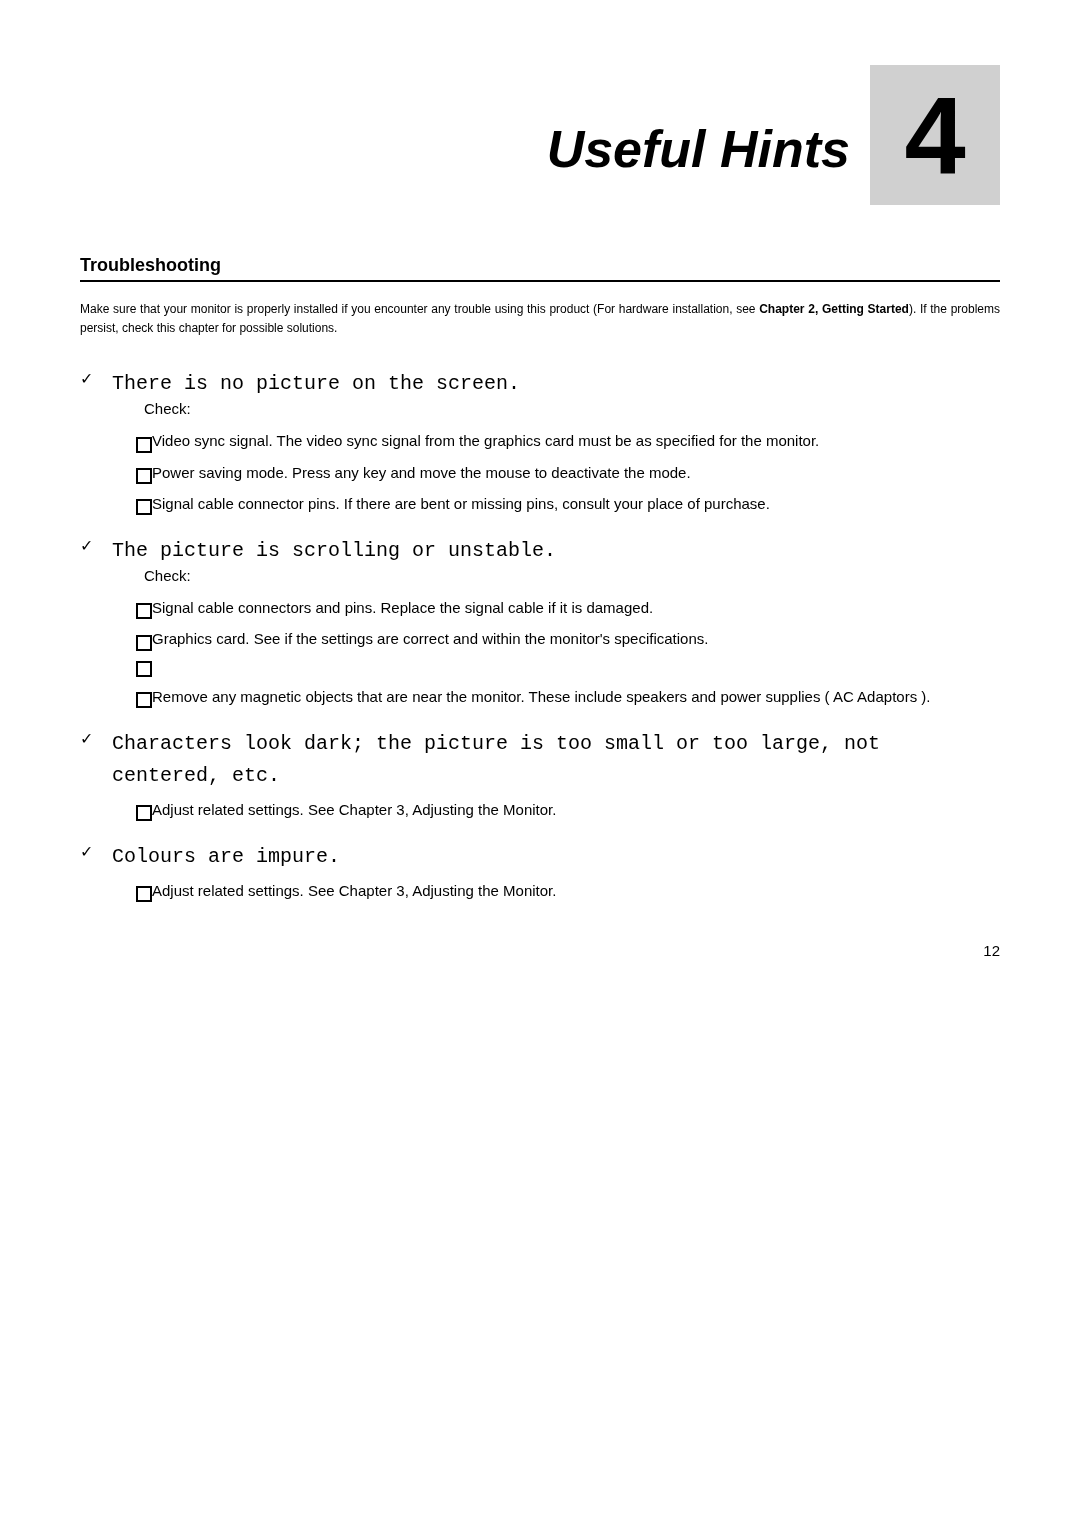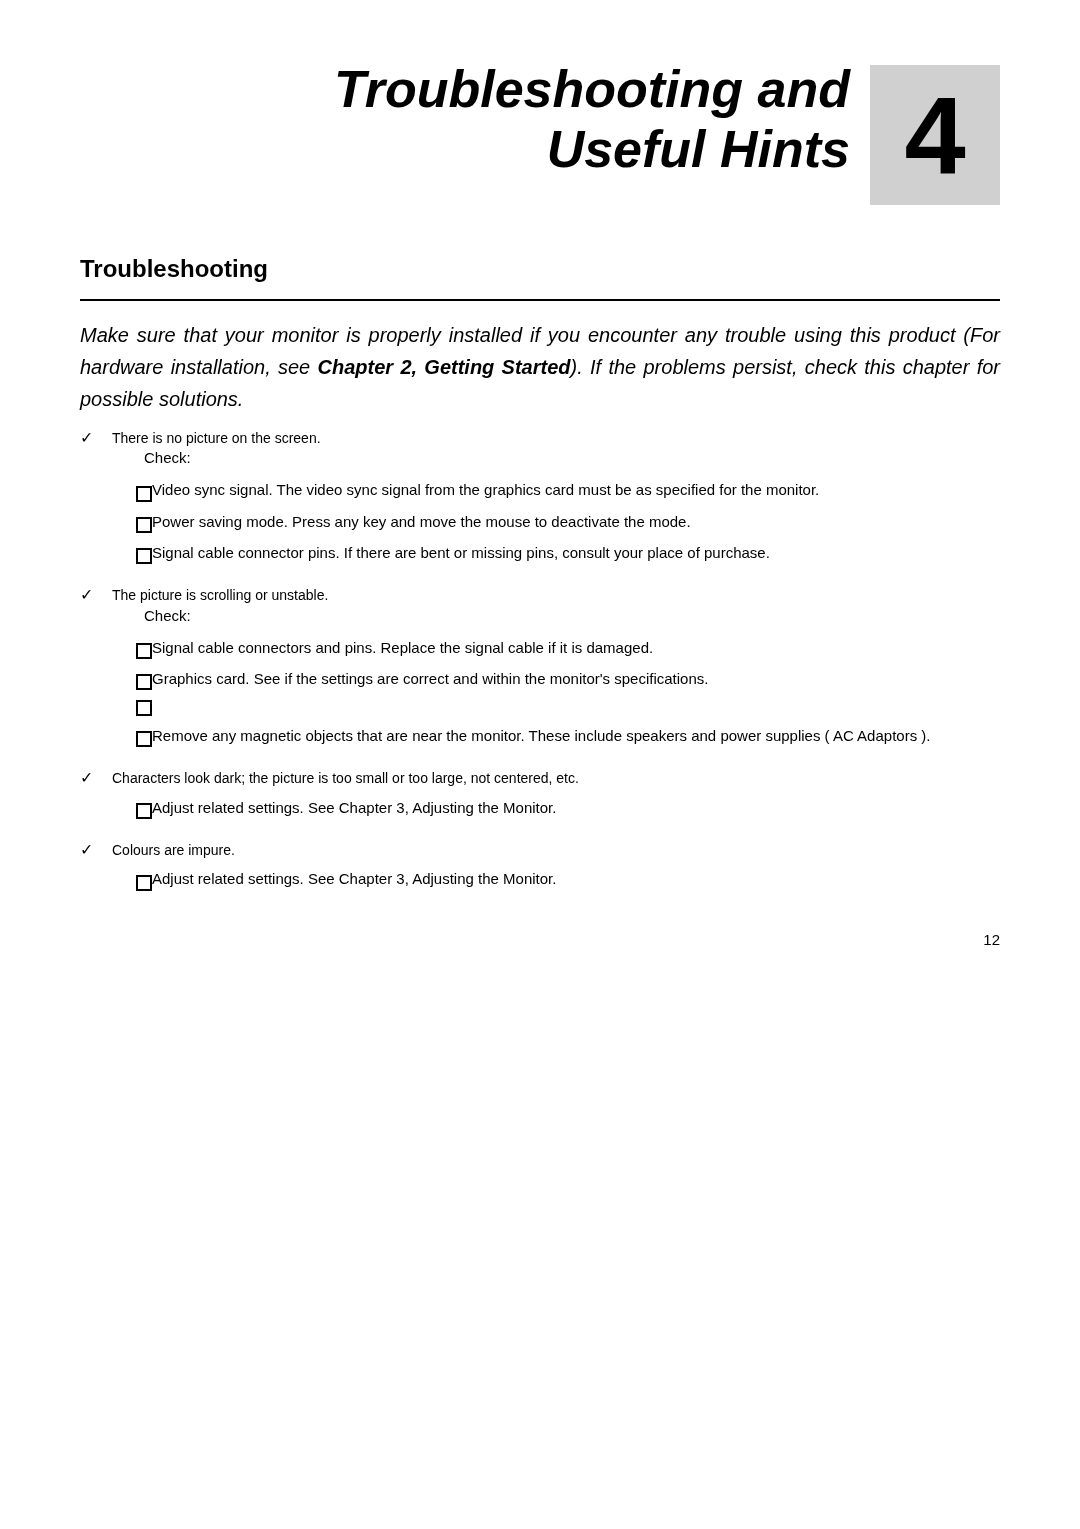--- a/index.html
+++ b/index.html
@@ -47,33 +47,32 @@
     }
 
     .chapter-number {
       font-size: 110px;
       font-weight: bold;
       color: #000000;
       line-height: 1;
     }
 
     .section-heading {
-      font-size: 24px;
+      font-size: 18px;
       font-weight: bold;
       border-bottom: 2px solid #000000;
-      padding-bottom: 16px;
+      padding-bottom: 4px;
       margin-bottom: 18px;
     }
 
     .intro-text {
-      font-size: 20px;
+      font-size: 12px;
       line-height: 1.6;
       text-align: justify;
-      margin-bottom: 12px;
-      font-style: italic;
+      margin-bottom: 30px;
     }
 
     .checklist-section {
       margin-bottom: 20px;
     }
 
     .check-item {
       display: flex;
       align-items: flex-start;
       margin-bottom: 6px;
@@ -81,22 +80,23 @@
     }
 
     .checkmark {
       font-size: 16px;
       flex-shrink: 0;
       margin-top: 1px;
       width: 22px;
     }
 
     .check-label {
-      font-size: 14px;
+      font-size: 20px;
       line-height: 1.6;
+      font-family: Liberation Mono, monospace;
     }
 
     .sub-items {
       margin-left: 56px;
       margin-top: 2px;
     }
 
     .sub-item {
       display: flex;
       align-items: flex-end;
@@ -128,21 +128,21 @@
       margin-left: 32px;
       font-size: 15px;
       margin-bottom: 6px;
     }
   </style>
 </head>
 <body>
 
 <div class="header-section">
   <div class="chapter-title">
-    <span>Troubleshooting and</span><br>
+    <br>
     <span>Useful Hints</span>
   </div>
   <div class="chapter-number-box">
     <span class="chapter-number">4</span>
   </div>
 </div>
 
 <div class="section-heading">Troubleshooting</div>
 
 <p class="intro-text">

